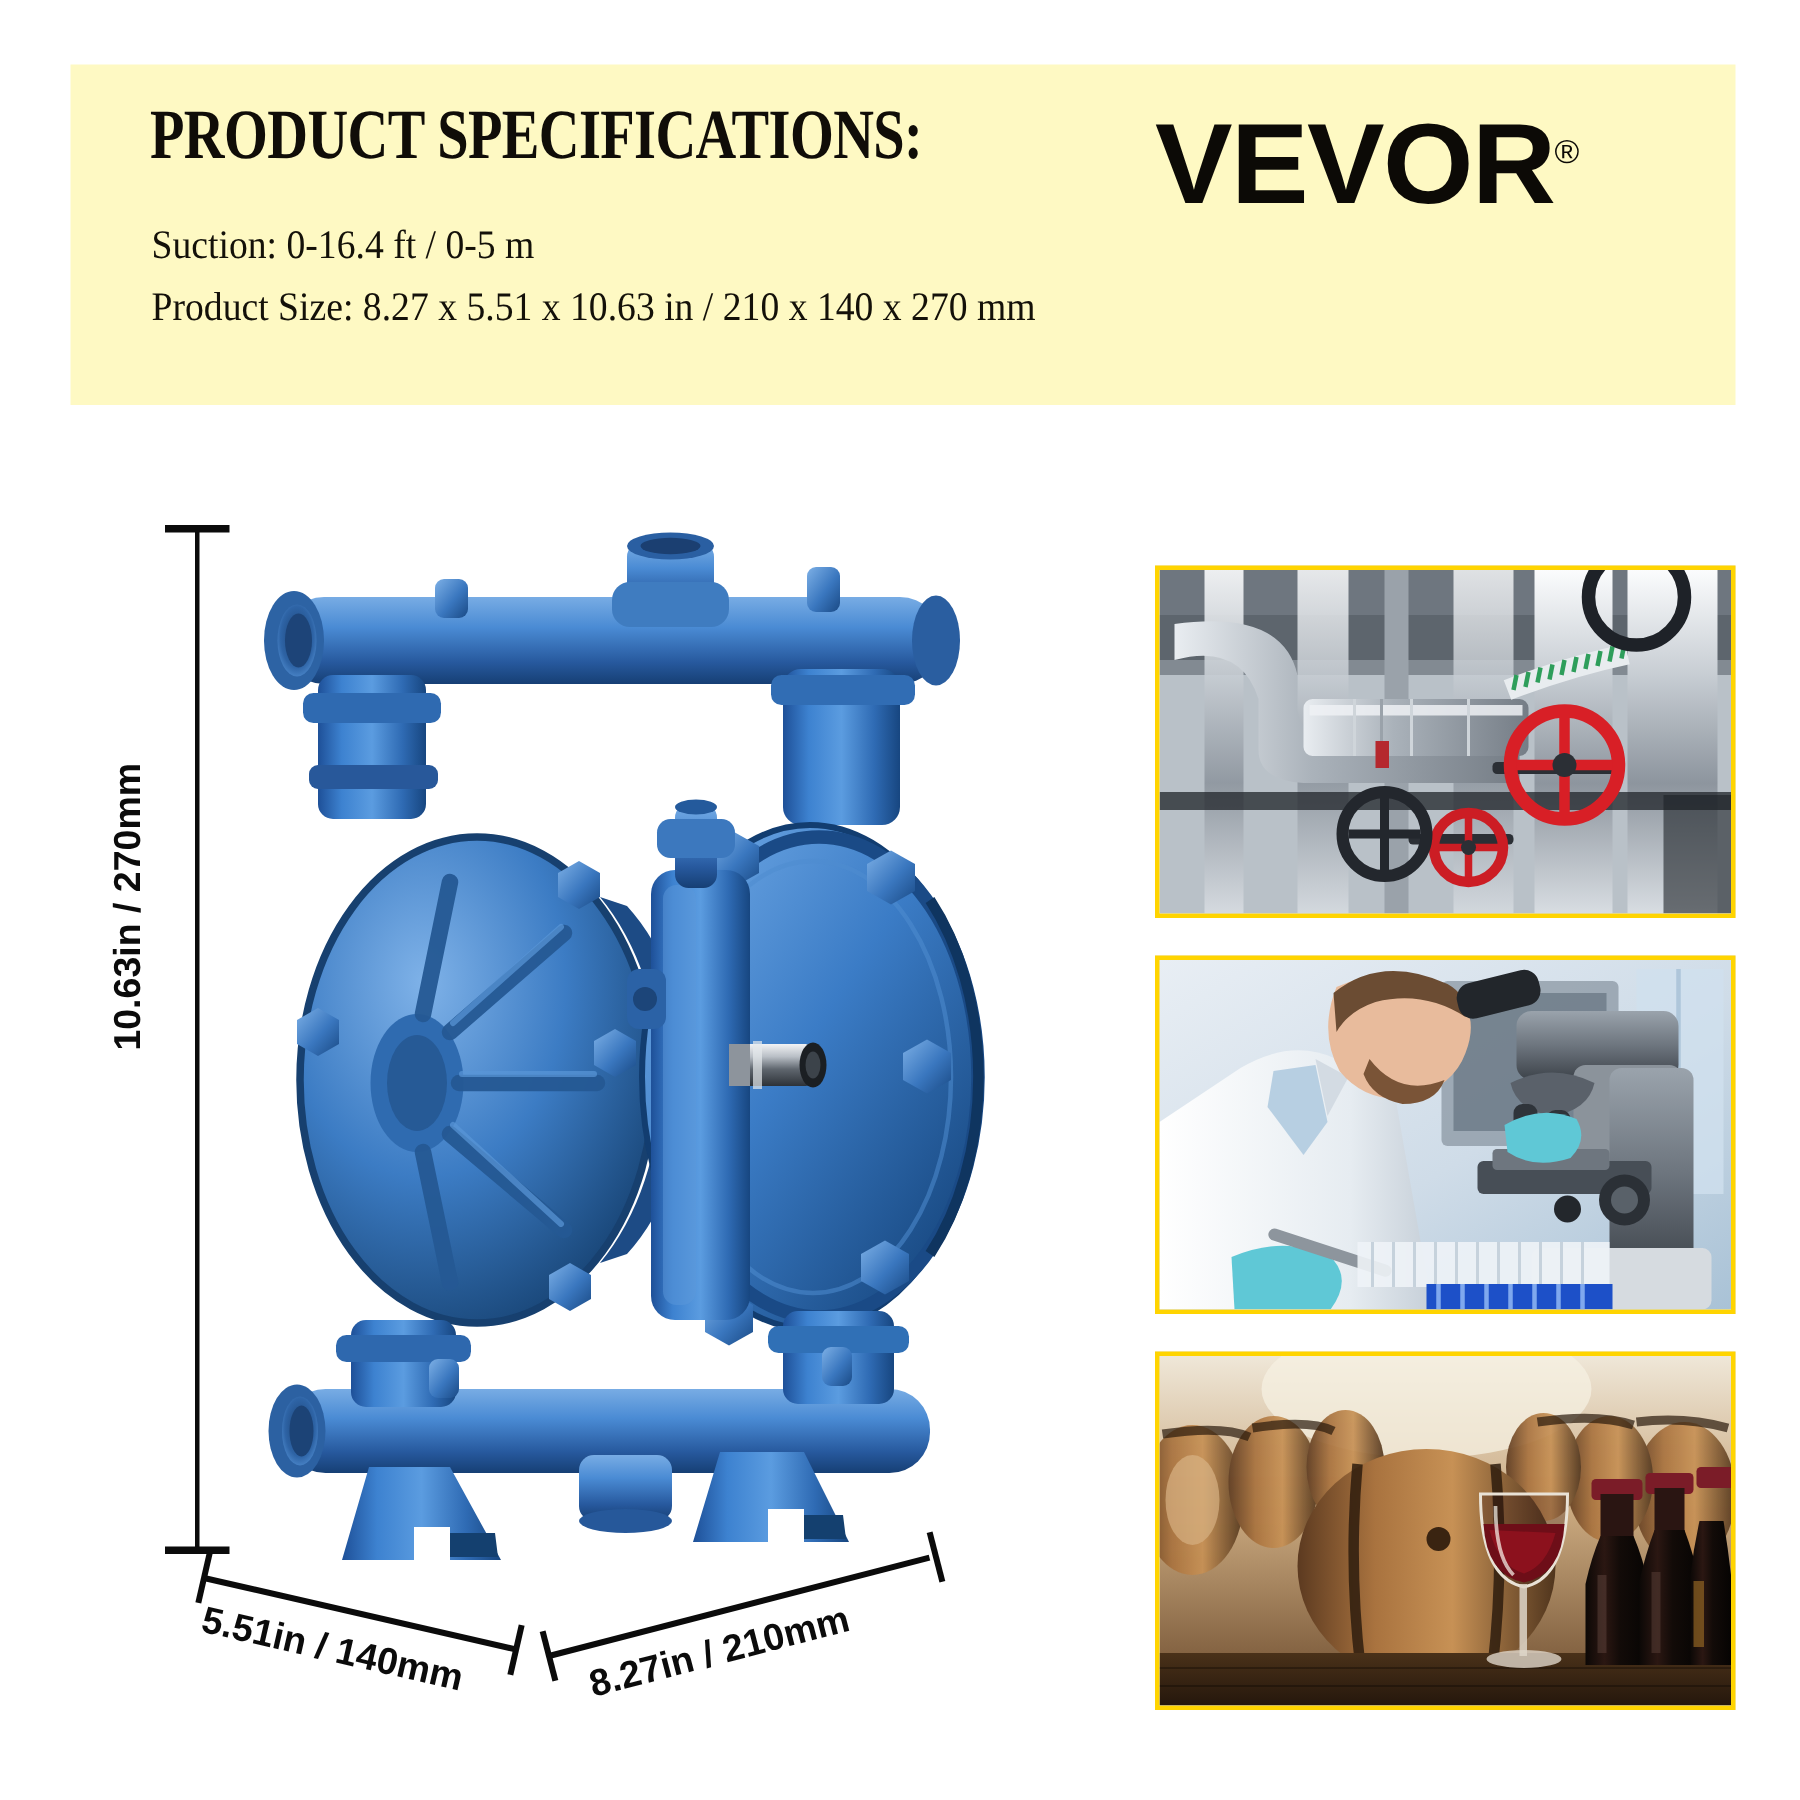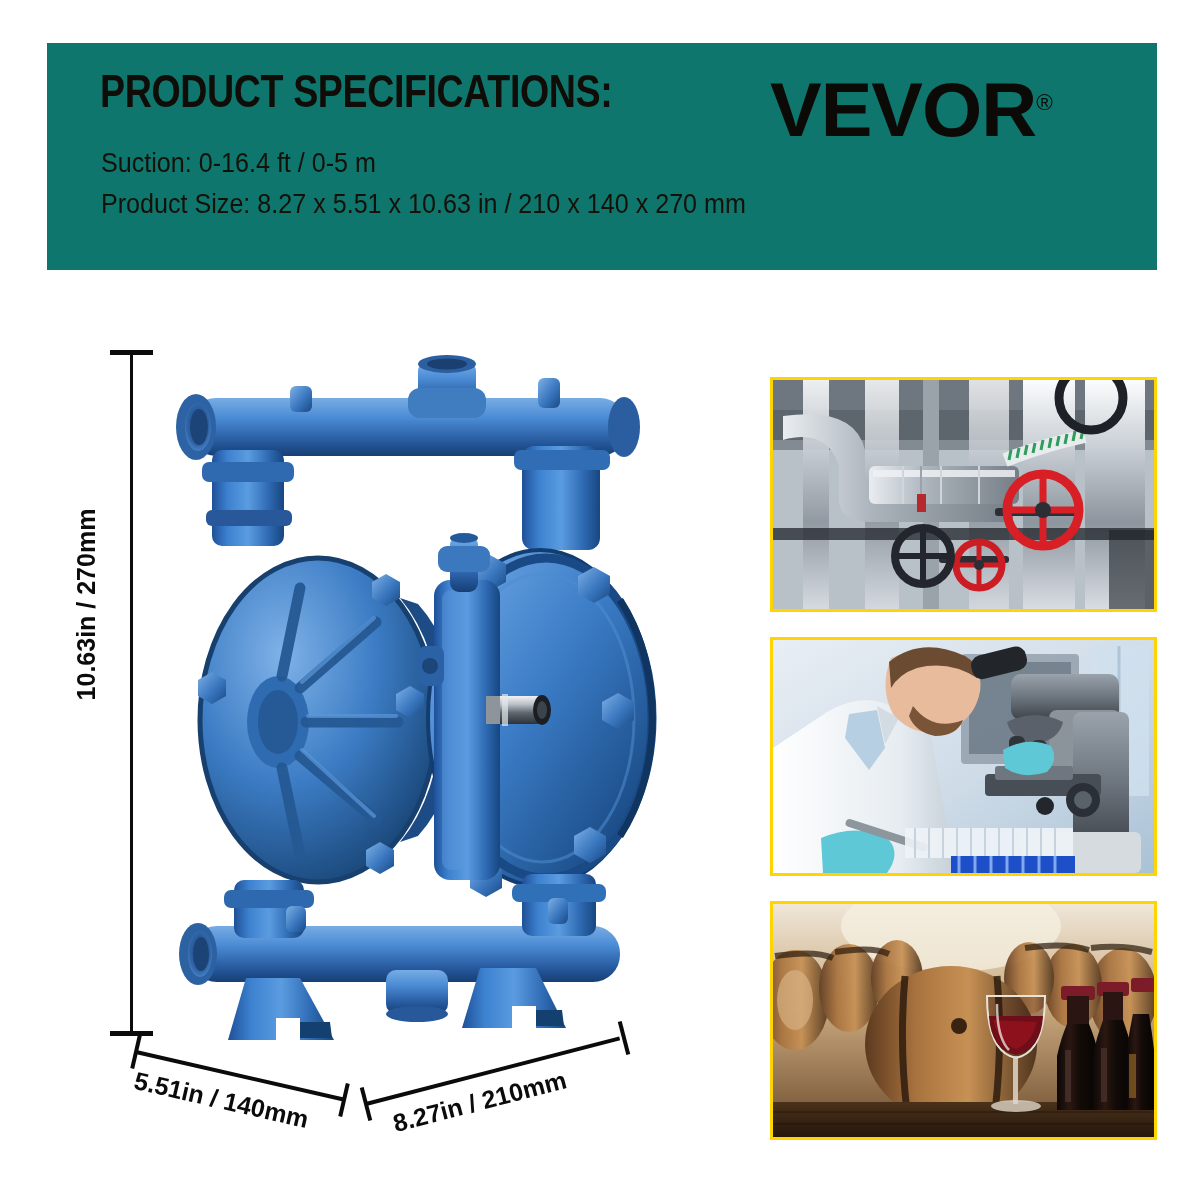--- a/index.html
+++ b/index.html
@@ -9,21 +9,22 @@
     background:#ffffff;
     font-family:"Liberation Sans", sans-serif;
     overflow:hidden;
     position:relative;
   }
   #page{position:absolute;left:0;top:0;width:1200px;height:1200px;}
 
   
   .banner{
     position:absolute;left:47px;top:43px;width:1110px;height:227px;
-    background:#0f766e;
+    background:#fef9c3;
+    font-family:Liberation Serif, serif;
   }
   .banner-title{
     position:absolute;left:53px;top:24px;
     font-size:47px;font-weight:bold;color:#100d08;
     letter-spacing:-0.5px;
     transform:scaleX(0.80);transform-origin:left top;
     white-space:nowrap;line-height:1.0;
   }
   .spec-line{
     position:absolute;left:54px;

